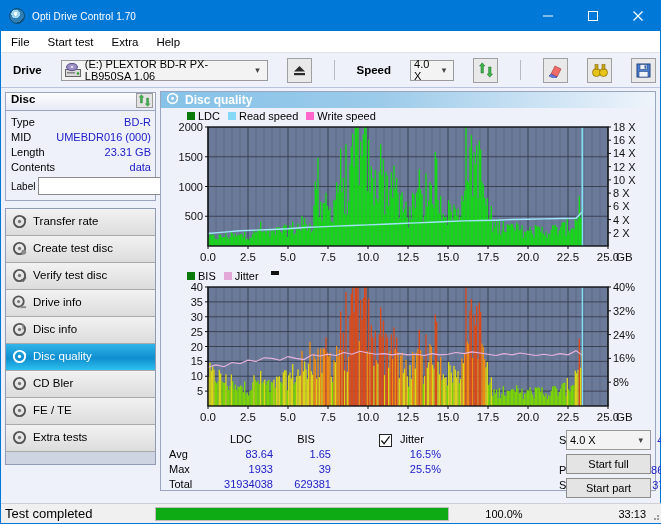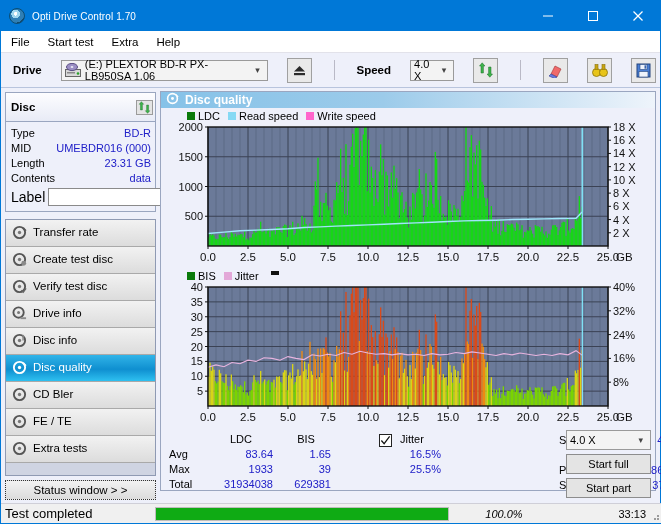--- a/index.html
+++ b/index.html
@@ -62,34 +62,34 @@
   .tbsep { width:1px; height:20px; background:#b9b9c6; margin:0 3px; }
   
   .content { display:flex; height:403px; }
   .left { width:158px; padding:4px 3px 0 4px; }
   .right { flex:1; padding:3px 4px 0 1px; }
   
   .panel {
     border:1px solid #9aa6c0; background:#eef0fa;
   }
   .panel-head {
-    height:29px; background:linear-gradient(#fdfdff,#e8ebf6);
-    display:flex; align-items:center; padding:0 2px 0 5px;
+    height:18px; background:linear-gradient(#fdfdff,#e8ebf6);
+    display:flex; padding:0 2px 0 5px;
     font-weight:bold; font-size:11.5px; border-bottom:1px solid #9aa6c0;
   }
   .panel-head .hbtn {
     margin-left:auto; width:17px; height:15px; border:1px solid #9b9b9b;
     background:#e4e4e4; display:flex; align-items:center; justify-content:center;
   }
   .disc-rows { padding:3px 4px 4px 5px; }
   .drow { display:flex; align-items:center; height:15px; font-size:11px; }
   .drow .k { color:#000; }
   .drow .v { margin-left:auto; color:#2020c8; }
   .label-row { display:flex; align-items:center; margin-top:2px; gap:3px; }
-  .label-row .k { width:36px; font-size:14px; }
+  .label-row .k { width:36px; font-size:10px; }
   .label-input {
     flex:1; height:18px; background:#fff; border:1px solid #8a8a8a;
   }
   .disc-btn {
     width:22px; height:20px; border:1px solid #9b9b9b; background:#e4e4e4;
     display:flex; align-items:center; justify-content:center; flex:none;
   }
   
   .navlist { margin-top:7px; border:1px solid #8f9ab3; background:#cfd4e2; padding:0; }
   .navbtn {
@@ -149,21 +149,21 @@
     position:absolute; left:0; bottom:0; width:661px; height:20px;
     background:#f0f0f0; border-top:1px solid #cfcfd8;
     display:flex; align-items:center;
   }
   .botbar .st { padding-left:4px; font-size:13px; width:154px; }
   .progress {
     width:294px; height:14px; background:#e6e6e6; border:1px solid #bdbdbd;
     position:relative; overflow:hidden;
   }
   .progress .bar { height:100%; background:#0fab14; }
-  .pct { width:110px; text-align:center; font-size:11px;font-style:italic; }
+  .pct { width:110px; text-align:center; font-size:11px; }
   .elapsed { margin-left:auto; padding-right:16px; font-size:11px; }
   .grip { position:absolute; right:2px; bottom:2px; width:10px; height:10px; }
 </style>
 </head>
 <body>
 
 <div id="app">
 
   <div class="titlebar">
     <div class="tb-icon"></div>
@@ -382,21 +382,20 @@
             <svg width="15" height="15" viewBox="0 0 16 16">
                 <circle cx="8" cy="8" r="6" fill="none" stroke="#555" stroke-width="2"></circle>
                 <circle cx="8" cy="8" r="1.8" fill="#777"></circle>
               </svg>
           </span>
           <span class="txt">Extra tests</span>
         </div>
         <div class="nav-spacer"></div>
       </div>
 
-      <div class="statusbtn">Status window &gt; &gt;</div>
     </div>
 
     <div class="right">
       <div class="qual-head">
         <span>
           <svg width="13" height="13" viewBox="0 0 16 16">
               <circle cx="8" cy="8" r="6" fill="none" stroke="#fff" stroke-width="2"></circle>
               <circle cx="8" cy="8" r="1.8" fill="#fff"></circle>
               <path d="M12 3 L15 6" stroke="#fff" stroke-width="1.4"></path>
             </svg>

